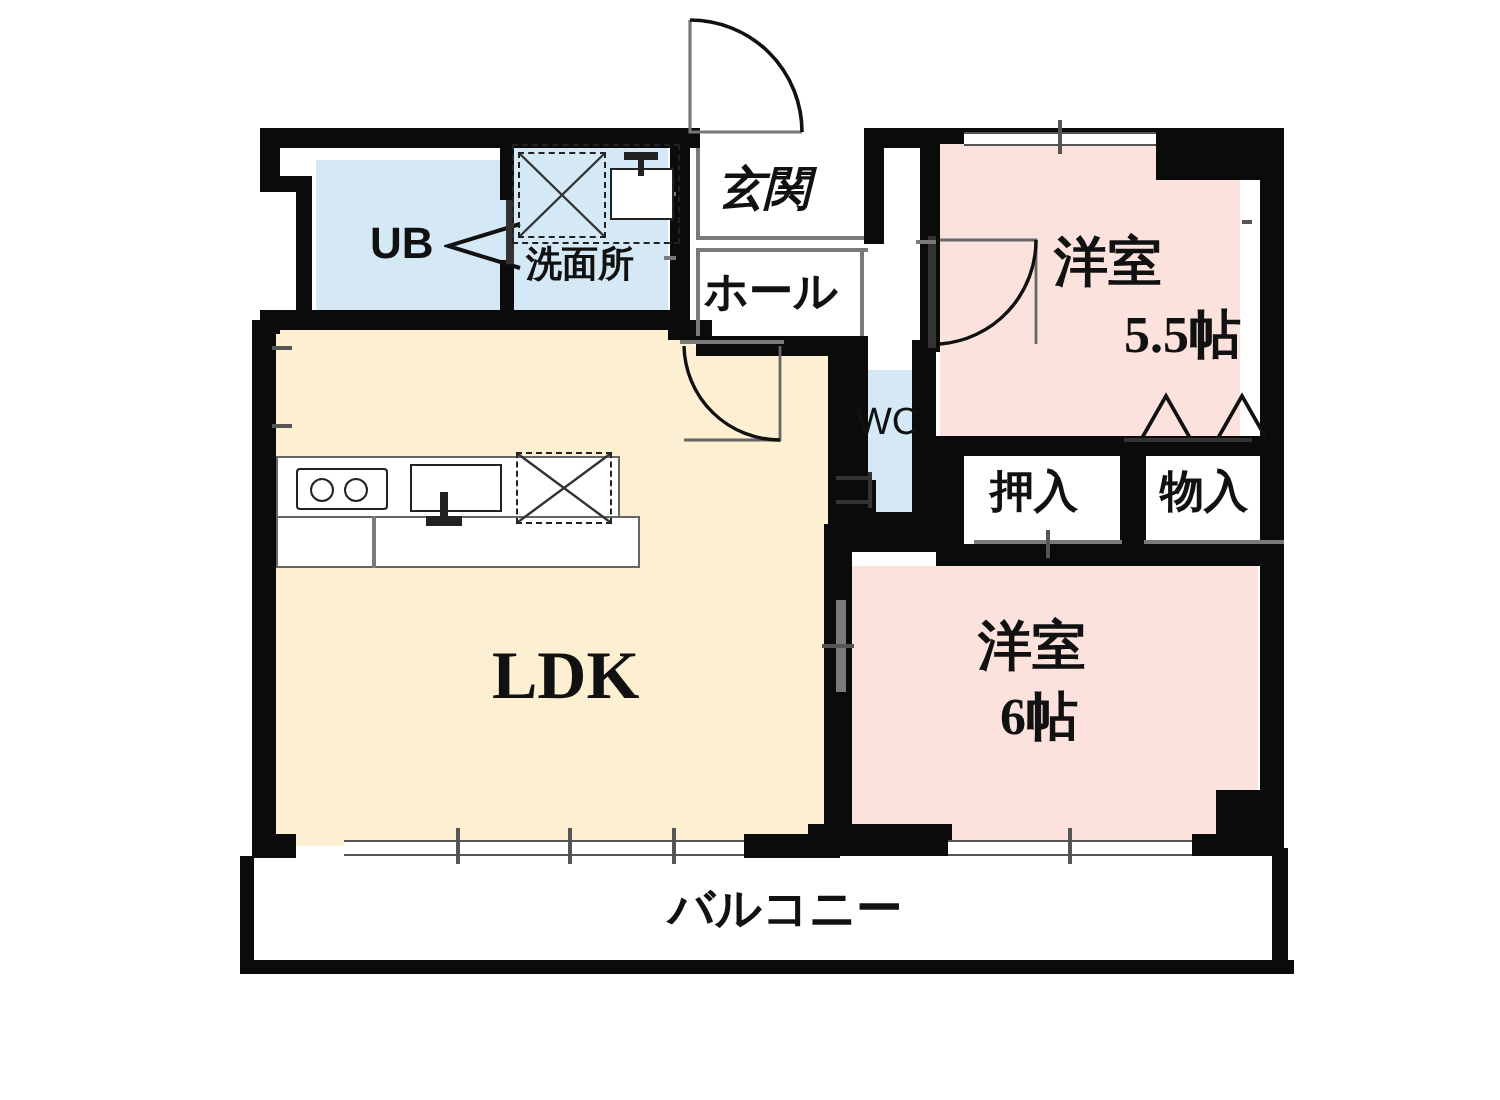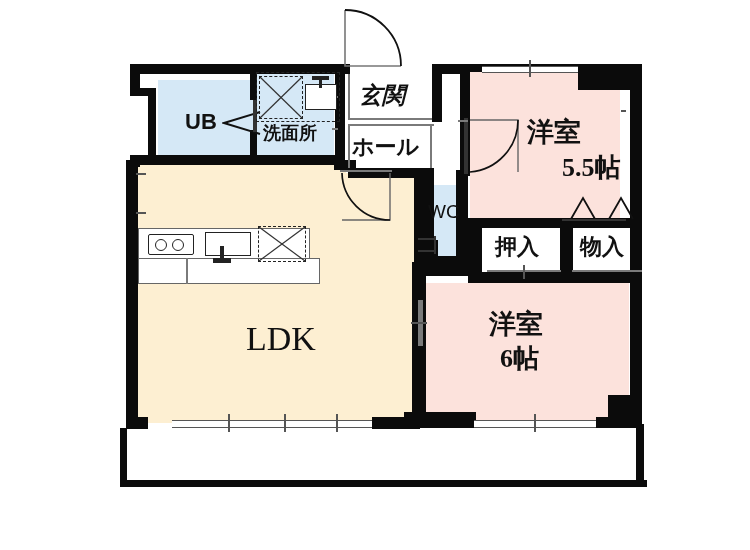--- a/index.html
+++ b/index.html
@@ -19,21 +19,21 @@
   .wall{position:absolute;background:#0b0b0b;}
 
   
   .tline{position:absolute;background:#7a7a7a;}
   .tline2{position:absolute;background:#333333;}
 
   
   .lbl{position:absolute;color:#111;letter-spacing:0;white-space:nowrap;
        line-height:1;}
   .lbl-jp{font-family:"DejaVu Sans","Liberation Sans",sans-serif;font-weight:700;}
-  .lbl-serif{font-family:"Liberation Serif","DejaVu Serif",serif;}
+  .lbl-serif{font-family:"Liberation Serif","DejaVu Serif",serif;font-weight:bold;}
 
   
   .dashbox{position:absolute;border:1.6px dashed #222;box-sizing:border-box;}
 
   
   .sash{position:absolute;background:#ffffff;border-top:1.4px solid #555;
         border-bottom:1.4px solid #555;}
   .sashtick{position:absolute;background:#555;}
 
   
@@ -238,14 +238,15 @@
   <div class="lbl" style="left:185px;top:111px;font-size:22px;font-weight:700;">UB</div>
 
   <div class="lbl lbl-jp" style="left:263px;top:124px;font-size:18px;">洗面所</div>
 
   <div class="lbl" style="left:428px;top:202px;font-size:19px;font-weight:400;">WC</div>
 
   <div class="lbl lbl-jp" style="left:495px;top:236px;font-size:22px;">押入</div>
 
   <div class="lbl lbl-jp" style="left:580px;top:236px;font-size:22px;">物入</div>
 
+  <div class="lbl lbl-jp" style="left:334px;top:444px;font-size:23px;">バルコニー</div>
 
 </div>
 
 </body></html>

